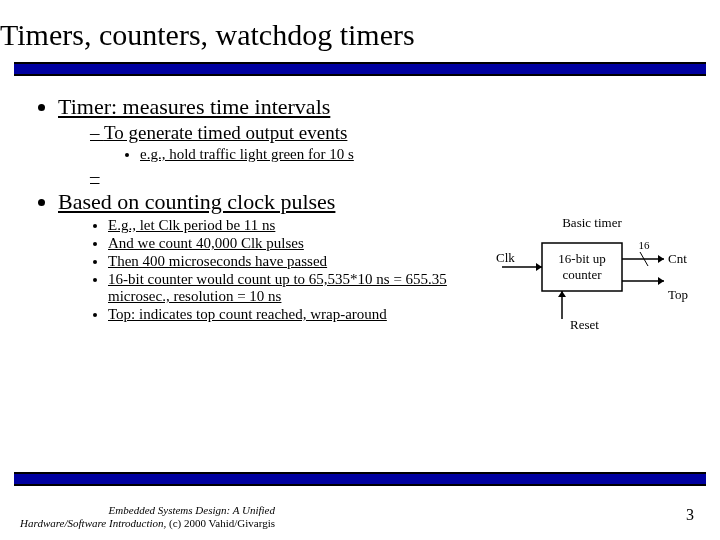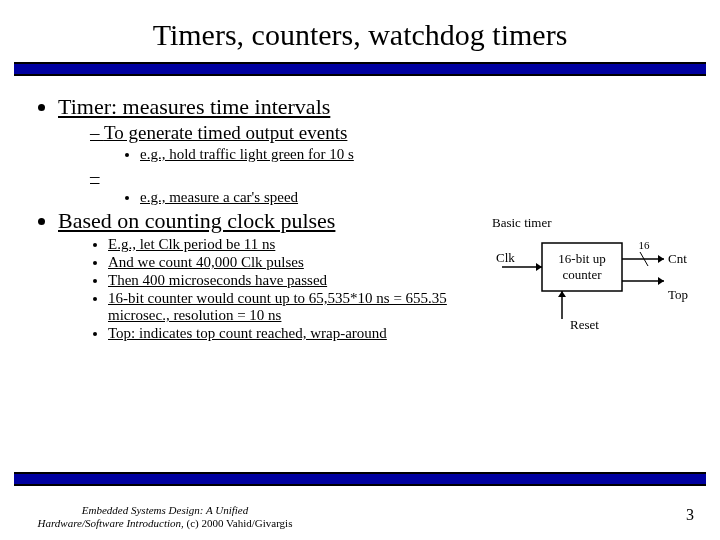--- a/index.html
+++ b/index.html
@@ -13,21 +13,20 @@
     position: relative;
     overflow: hidden;
   }
   .slide {
     width: 720px;
     height: 540px;
     position: relative;
     box-sizing: border-box;
   }
   .title {
-    text-align: center;
     font-size: 30px;
     padding-top: 18px;
     padding-bottom: 6px;
   }
   .rule {
     margin: 4px 14px 0 14px;
     height: 10px;
     background: #0000a0;
     border-top: 2px solid #000;
     border-bottom: 2px solid #000;
@@ -67,31 +66,32 @@
   }
   ul.b3 > li { margin: 1px 0; }
   .diagram {
     position: absolute;
     top: 215px;
     right: 28px;
     width: 200px;
     font-size: 13px;
   }
   .diagram-title {
+    text-align: center;
     font-size: 13px;
     margin-bottom: 6px;
   }
   .footer {
     position: absolute;
-    left: 35px;
+    left: 15px;
     bottom: 10px;
     font-size: 11px;
     font-style: italic;
     line-height: 1.2;
-    text-align: center;
+    text-align: right;
     width: 260px;
   }
   .pagenum {
     position: absolute;
     right: 26px;
     bottom: 16px;
     font-size: 16px;
   }
   .left-col {
     width: 480px;
@@ -110,23 +110,20 @@
       <li>
         <span>Timer: measures time intervals</span>
         <ul class="b2">
           <li>
             <span>To generate timed output events</span>
             <ul class="b3">
               <li>e.g., hold traffic light green for 10 s</li>
             </ul>
           </li>
           <li>
-            <ul class="b3">
-              <li>e.g., measure a car's speed</li>
-            </ul>
           </li>
         </ul>
       </li>
       <li>
         <span>Based on counting clock pulses</span>
         <ul class="b3">
           <li>E.g., let Clk period be 11 ns</li>
           <li>And we count 40,000 Clk pulses</li>
           <li>Then 400 microseconds have passed</li>
           <li>16-bit counter would count up to 65,535*10 ns = 655.35 microsec., resolution = 10 ns</li>

